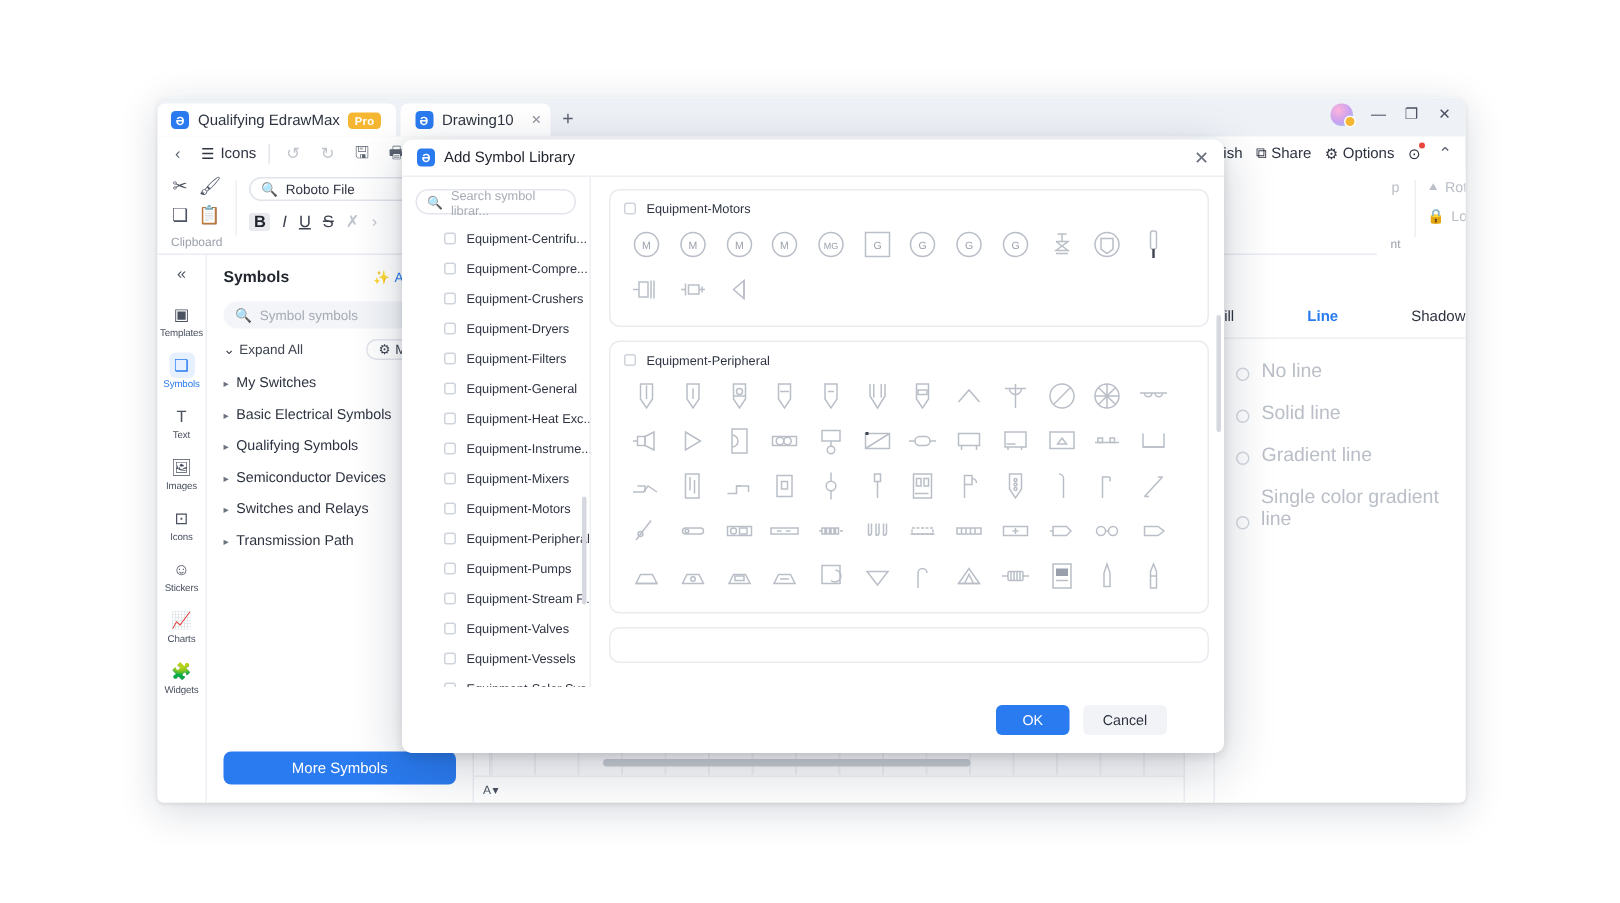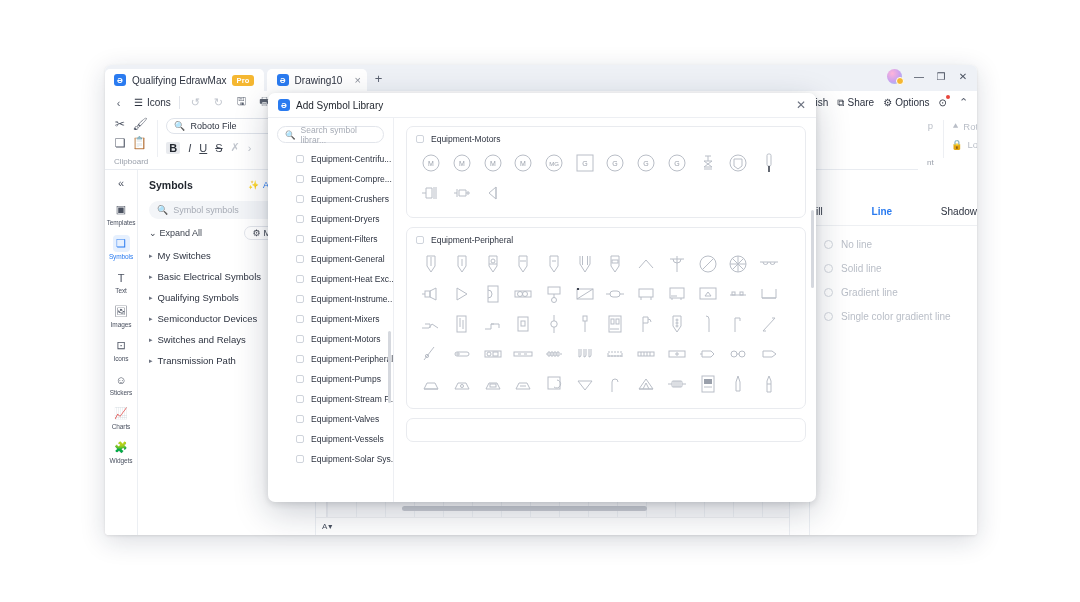--- a/index.html
+++ b/index.html
@@ -188,21 +188,21 @@
 
   
   .fmtpanel {
     position:absolute; right:0; top:0; width:168px; height:100%;
     background:#fff; border-left:1px solid #eceff3;
   }
   .fmt-tabs { display:flex; justify-content:space-between; align-items:center; height:28px; border-bottom:1px solid #eef0f3;margin-top:28px; }
   .fmt-tab { font-size:10px; color:#2d3340; }
   .fmt-tab.active { color:#2a7bf0; font-weight:bold; }
   .fmt-opts { padding: 13px 0 0 14px; display:flex; flex-direction:column; gap:13px; }
-  .fmt-opt { display:flex; align-items:center; gap:8px; font-size:10px; color:#b9bec7; }
+  .fmt-opt { display:flex; align-items:flex-end; gap:8px; font-size:13px; color:#b9bec7; }
   .radio { width:9px; height:9px; border-radius:50%; border:1px solid #d3d7de; }
 
   
   .modal {
     position:absolute; left:268px; top:93px; width:548px; height:409px;
     background:#fff; border-radius:7px;
     box-shadow: 0 10px 34px rgba(20,30,60,.22), 0 2px 7px rgba(0,0,0,.12);
     overflow:hidden; display:flex; flex-direction:column;
   }
   .modal-head {
@@ -418,20 +418,23 @@
           </div>
           <div class="sp-li">
             <span class="car">▸</span>
             <span>Switches and Relays</span>
           </div>
           <div class="sp-li">
             <span class="car">▸</span>
             <span>Transmission Path</span>
           </div>
         </div>
+        <div class="sp-footer">
+          <div class="more-btn">More Symbols</div>
+        </div>
       </div>
 
       <div class="canvas">
         <div class="ruler-left">
           <span class="tick" style="top:214px">20</span>
         </div>
         <div class="grid"></div>
         <div class="page-sheet"></div>
         <div class="hscroll"></div>
 
@@ -1058,14 +1061,18 @@
                 </svg>
               </div>
             </div>
         </div>
 
         <div class="sym-card" style="height:24px"></div>
         <div class="sym-scroll"></div>
       </div>
     </div>
 
+    <div class="modal-foot">
+      <div class="btn-ok">OK</div>
+      <div class="btn-cancel">Cancel</div>
+    </div>
   </div>
 </div>
 
 </body></html>

